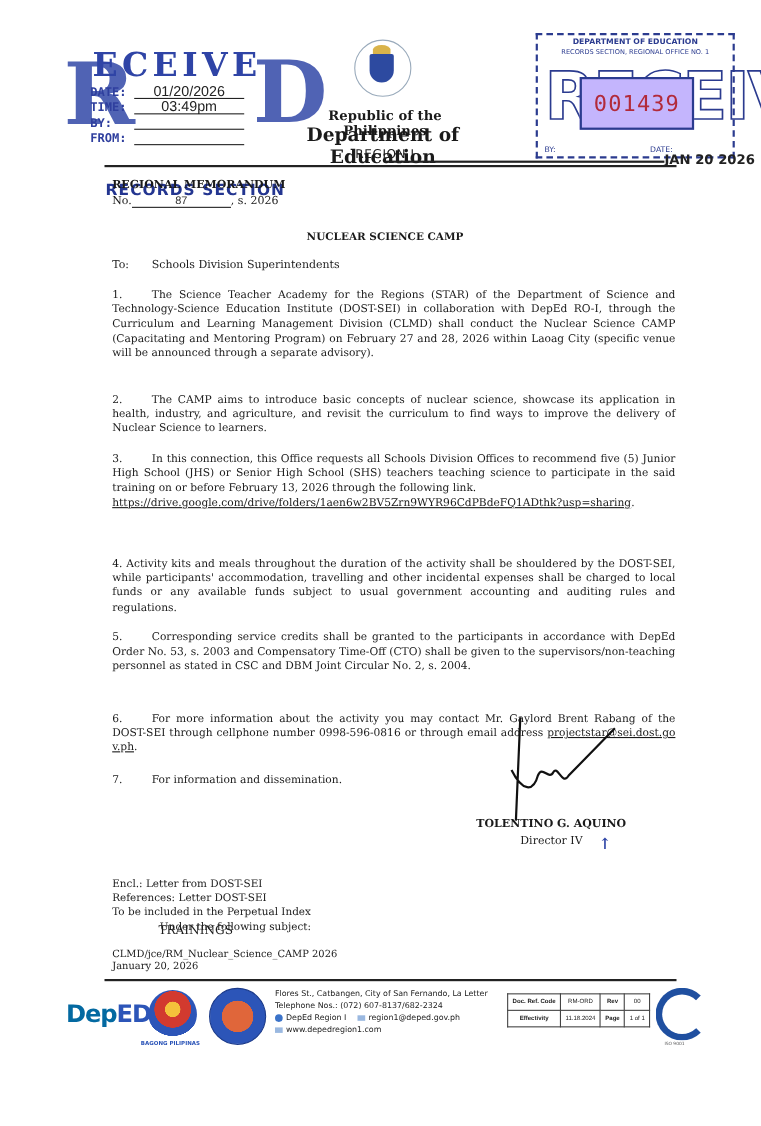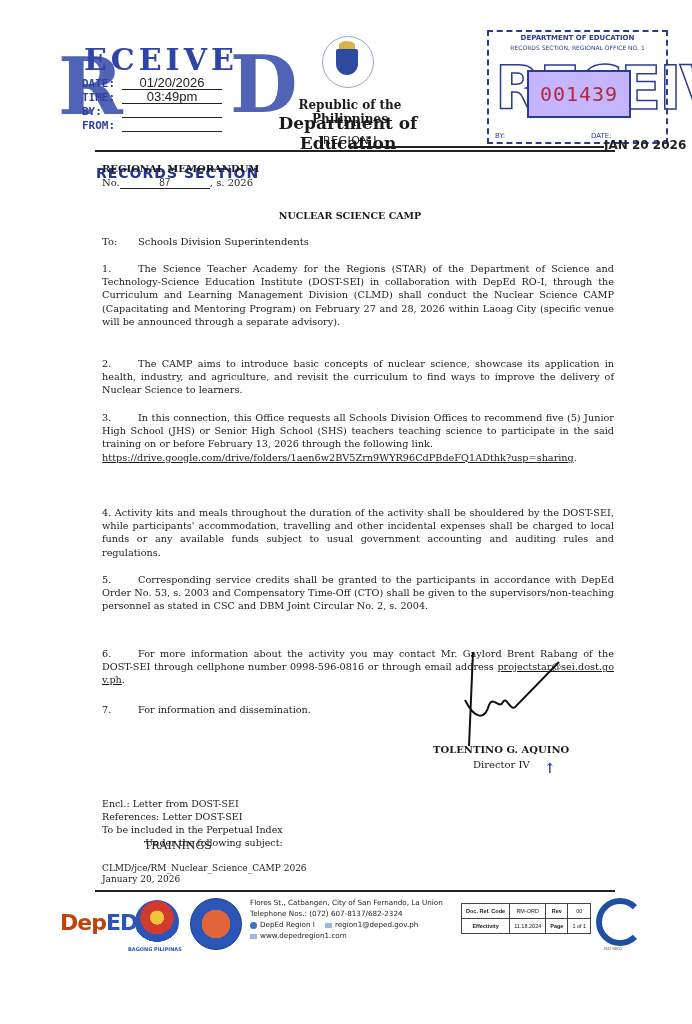--- a/index.html
+++ b/index.html
@@ -47,21 +47,21 @@
   .sig-title{left:473px;top:759px;font-size:10px;}
   .sig-scribble{left:455px;top:650px;width:110px;height:100px;}
   .initial{left:544px;top:760px;color:#3248a8;font-size:14px;font-weight:bold;}
   .encl{left:102px;top:797px;font-size:9.5px;line-height:13px;}
   .encl .ind{padding-left:42px;text-align:right;}
   .trainings{left:144px;top:839px;font-size:11px;}
   .ref{left:102px;top:863px;font-size:9px;line-height:11px;}
   .frule{left:95px;top:890px;width:520px;height:2px;background:#222;}
   
   .logo-deped{left:60px;top:910px;font-size:22px;font-weight:bold;font-family:"DejaVu Sans",sans-serif;color:#2c55b8;letter-spacing:-1px;}
-  .logo-deped span{color:#c2410c;}
+  .logo-deped span{color:#0369a1;}
   .logo-bagong{left:135px;top:900px;width:44px;height:44px;border-radius:50%;background:radial-gradient(circle at 50% 40%,#f4c23b 0 20%,#d23a2f 21% 48%,#2c55b8 49% 70%,transparent 71%);}
   .bagong-txt{left:128px;top:946px;font-size:5px;font-weight:bold;color:#2c55b8;font-family:"DejaVu Sans",sans-serif;}
   .logo-seal2{left:190px;top:898px;width:50px;height:50px;border-radius:50%;background:radial-gradient(circle,#e0663a 0 40%,#2c55b8 41% 100%);border:1px solid #1b3a8a;}
   .addr{left:250px;top:897px;font-size:7.2px;line-height:11px;font-family:"DejaVu Sans",sans-serif;color:#222;}
   .addr .ic{display:inline-block;width:7px;height:7px;border-radius:50%;background:#3b73c9;margin-right:3px;vertical-align:middle;}
   .addr .ic2{display:inline-block;width:7px;height:5px;background:#9ab8e0;margin:0 3px 0 10px;vertical-align:middle;}
   .docref{left:461px;top:903px;border-collapse:collapse;font-family:"Liberation Sans",sans-serif;font-size:5.5px;}
   .docref td{border:1px solid #444;padding:2px 4px;text-align:center;height:10px;}
   .docref td.h{font-weight:bold;}
   .iso{left:596px;top:898px;width:36px;height:36px;border-radius:50%;border:6px solid #1f4fa0;border-right-color:transparent;}
@@ -146,21 +146,21 @@
   <div>January 20, 2026</div>
 </div>
 
 <div class="abs frule"></div>
 
 <div class="abs logo-deped"><span>Dep</span><b>ED</b></div>
 <div class="abs logo-bagong"></div>
 <div class="abs bagong-txt">BAGONG PILIPINAS</div>
 <div class="abs logo-seal2"></div>
 <div class="abs addr">
-  <div>Flores St., Catbangen, City of San Fernando, La Union</div>
+  <div>Flores St., Catbangen, City of San Fernando, La Letter</div>
   <div>Telephone Nos.: (072) 607-8137/682-2324</div>
   <div><span class="ic"></span><span>DepEd Region I</span><span class="ic2"></span><span>region1@deped.gov.ph</span></div>
   <div><span class="ic2" style="margin-left:0"></span><span>www.depedregion1.com</span></div>
 </div>
 <table class="abs docref">
   <tbody>
       <tr>
         <td class="h">Doc. Ref. Code</td>
         <td>RM-ORD</td>
         <td class="h">Rev</td>

